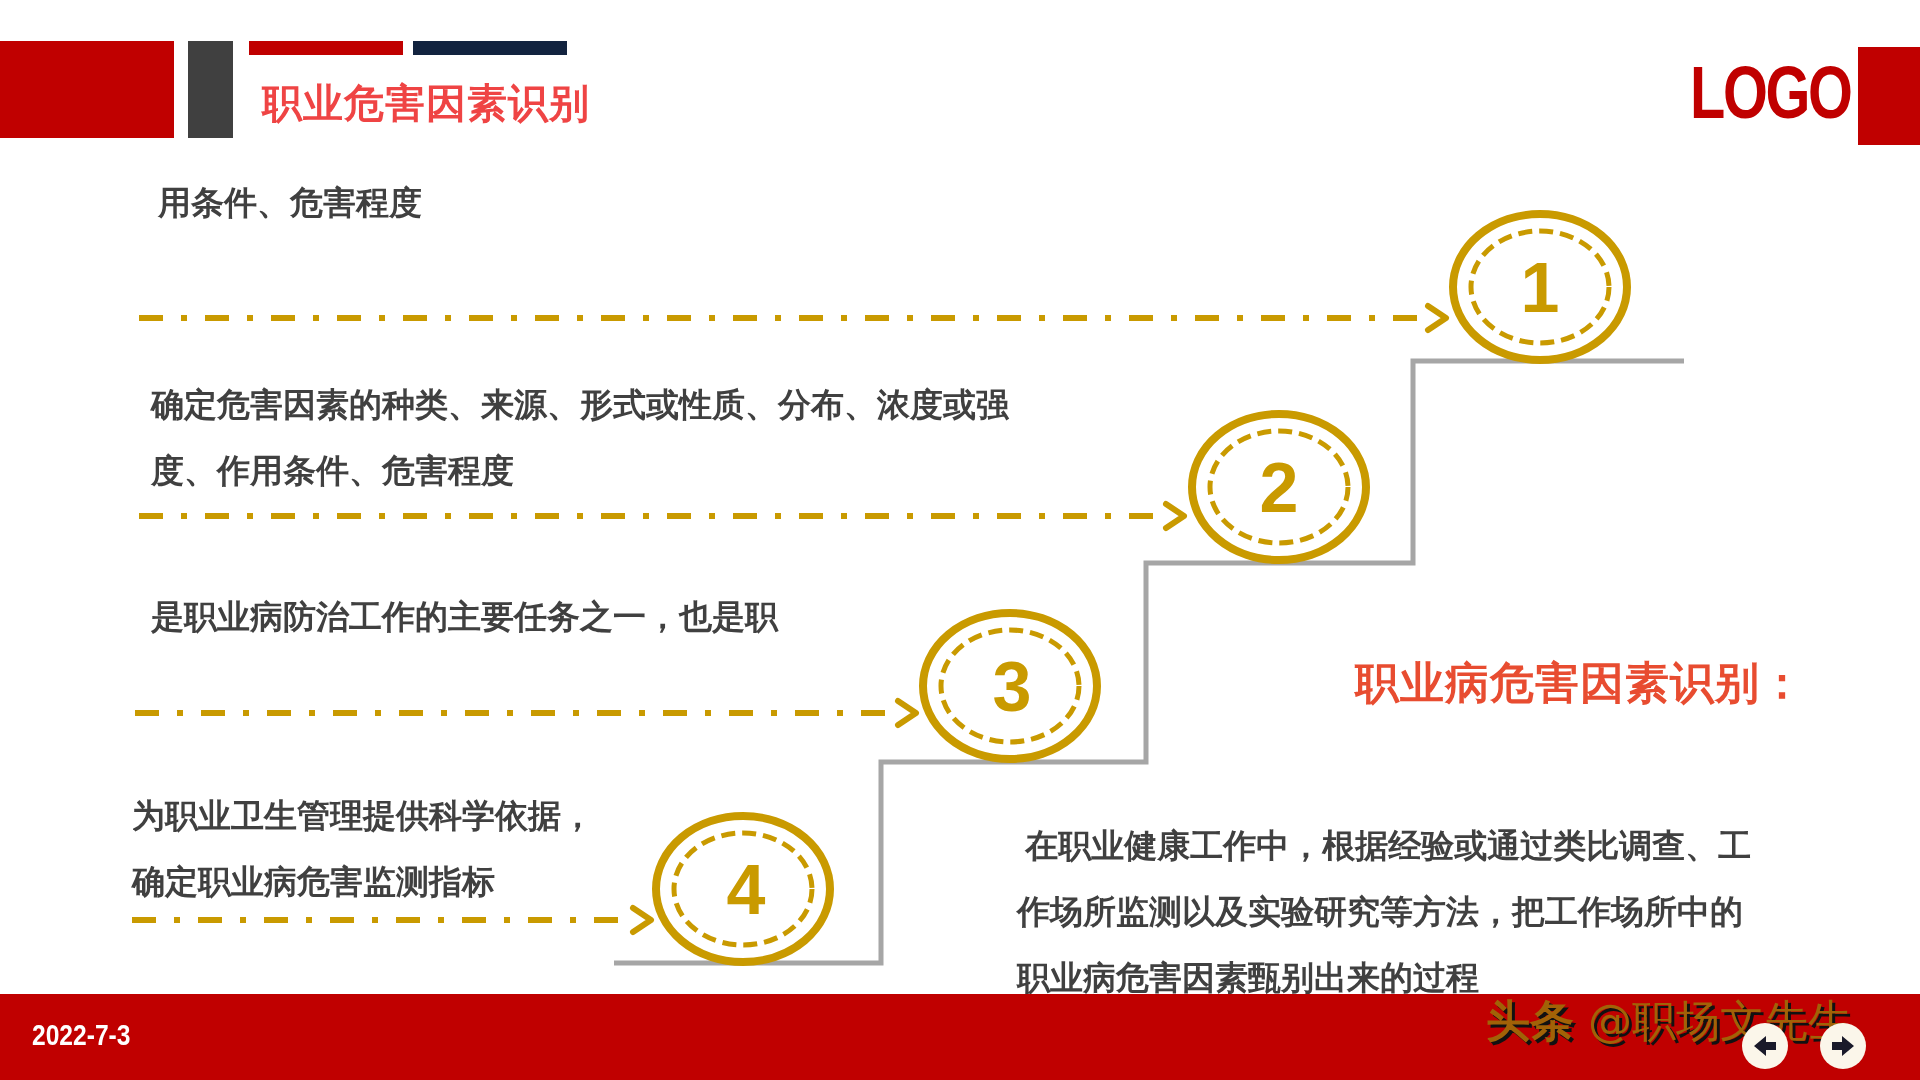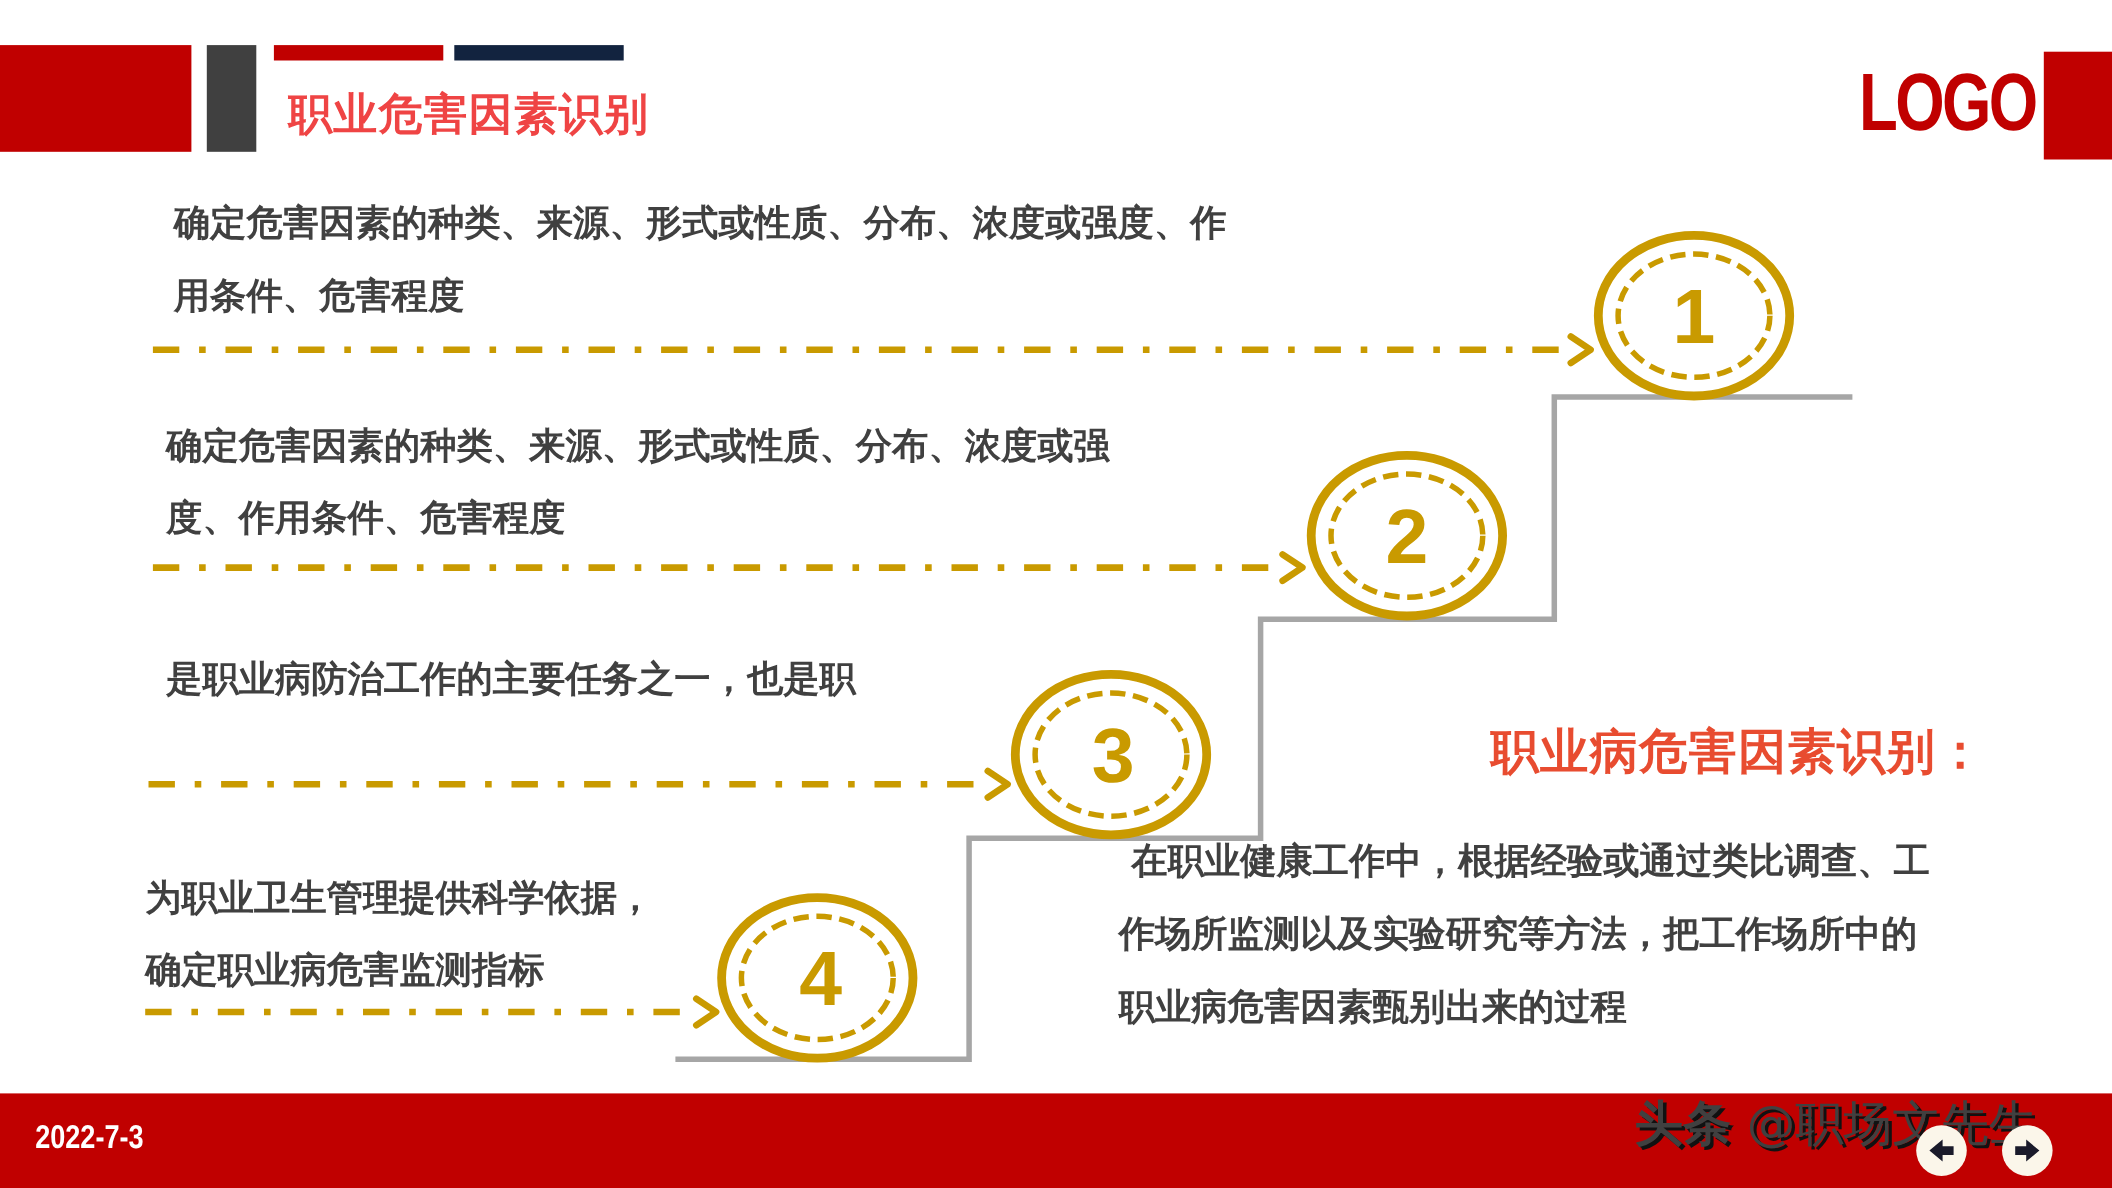--- a/index.html
+++ b/index.html
@@ -25,37 +25,37 @@
     .blk-red-right { left: 1858px; top: 47px; width: 62px; height: 98px; background: #C00000; }
 
     .body-text {
       font-size: 33px; font-weight: bold; color: #404040; line-height: 66px;
       white-space: nowrap; letter-spacing: 0px;
     }
     .t1 { left: 158px; top: 170px; }
     .t2 { left: 151px; top: 372px; }
     .t3 { left: 151px; top: 584px; }
     .t4 { left: 132px; top: 783px; }
-    .t5 { left: 1017px; top: 750px; }
+    .t5 { left: 1017px; top: 813px; font-family: Liberation Serif, serif; }
     .side-heading {
       left: 1355px; top: 654px; font-size: 44px; font-weight: bold; color: #E84C30;
       white-space: nowrap; letter-spacing: 1px;
     }
 
     svg.diagram { position: absolute; left: 0; top: 0; }
     .num { font-family: "Liberation Sans", sans-serif; font-weight: bold; font-size: 70px; fill: #C99A00; }
 
     .footer { left: 0; top: 994px; width: 1920px; height: 86px; background: #C00000; }
     .date {
       left: 32px; top: 1018px; font-family: "Liberation Sans", sans-serif;
       font-weight: bold; font-size: 30px; color: #ffffff;
       transform: scaleX(0.82); transform-origin: left top;
     }
     .watermark {
-      left: 1486px; top: 992px; font-size: 44px; color: #404040; white-space: nowrap;
+      left: 1486px; top: 992px; font-size: 44px; color: #a16207; white-space: nowrap;
       text-shadow: 3px 3px 0 #111111;
     }
     .watermark .wm-brand { font-weight: bold; }
     .nav-btn {
       width: 46px; height: 46px; border-radius: 50%; background: #FBF6EA;
       display: flex; align-items: center; justify-content: center; top: 1023px;
     }
     .nav-prev { left: 1742px; }
     .nav-next { left: 1820px; }
   </style>
@@ -103,21 +103,20 @@
     <text class="num" x="1012" y="711" text-anchor="middle">3</text>
   </g>
   <g>
     <ellipse cx="743" cy="889" rx="87" ry="73" fill="#ffffff" stroke="#C99A00" stroke-width="8"></ellipse>
     <ellipse cx="743" cy="889" rx="69" ry="56" fill="none" stroke="#C99A00" stroke-width="5" stroke-dasharray="14 7"></ellipse>
     <text class="num" x="746" y="914" text-anchor="middle">4</text>
   </g>
 </svg>
 
 <div class="abs body-text t1">
-  <div>确定危害因素的种类、来源、形式或性质、分布、浓度或强度、作</div>
   <div>用条件、危害程度</div>
 </div>
 <div class="abs body-text t2">
   <div>确定危害因素的种类、来源、形式或性质、分布、浓度或强</div>
   <div>度、作用条件、危害程度</div>
 </div>
 <div class="abs body-text t3">
   <div>是职业病防治工作的主要任务之一，也是职</div>
 </div>
 <div class="abs body-text t4">

